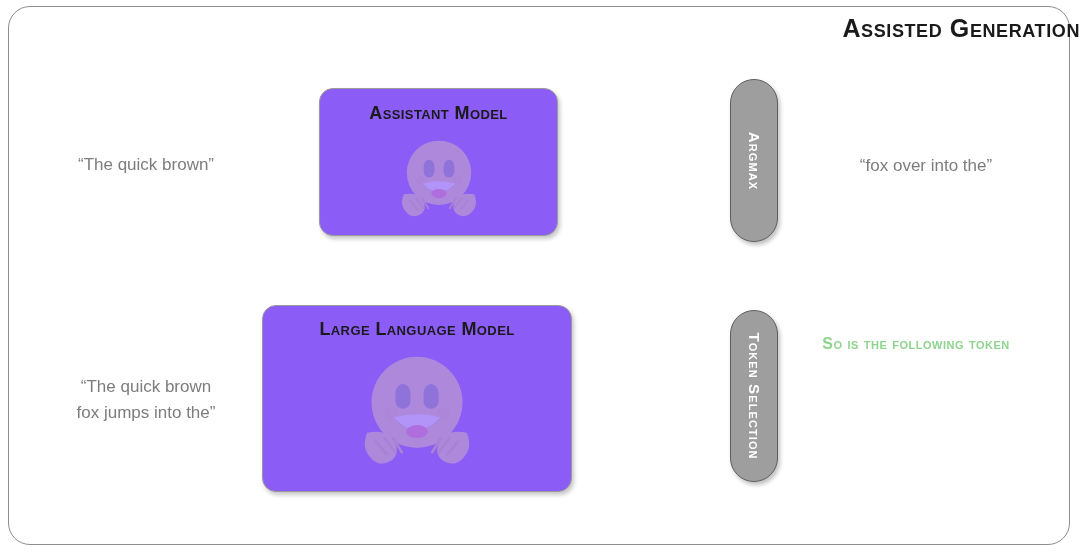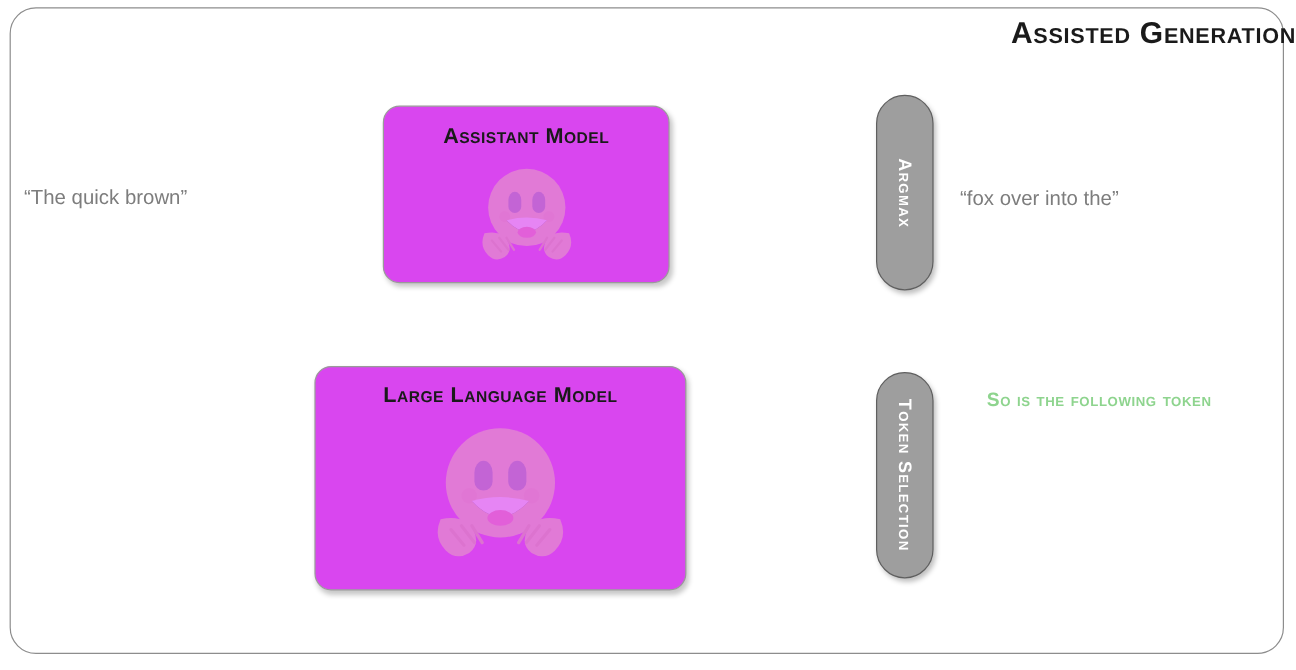--- a/index.html
+++ b/index.html
@@ -44,21 +44,21 @@
     font-size: 25px;
     font-weight: bold;
     color: #1a1a1a;
     font-variant: small-caps;
     letter-spacing: 0.6px;
   }
 
   
   .model-box {
     position: absolute;
-    background: #d946ef;
+    background: #8b5cf6;
     border: 1.6px solid #9a9a9a;
     border-radius: 14px;
     box-sizing: border-box;
     box-shadow: 2px 3px 4px rgba(0,0,0,0.22);
   }
   .model-box .box-title {
     position: absolute;
     left: 0;
     width: 100%;
     text-align: center;
@@ -140,20 +140,21 @@
     width: 48px;
     height: 172px;
   }
 
   
   .side-text {
     position: absolute;
     color: #7d7d7d;
     font-size: 17px;
     line-height: 26px;
+    text-align: center;
   }
 
   #input-text-top {
     left: 20px;
     top: 152px;
     width: 252px;
   }
   #input-text-bottom {
     left: 20px;
     top: 374px;
@@ -162,21 +163,21 @@
   #output-text-top {
     left: 800px;
     top: 153px;
     width: 252px;
   }
 
   
   #result-block {
     position: absolute;
     left: 790px;
-    top: 325px;
+    top: 335px;
     width: 252px;
     text-align: center;
   }
   .result-caption {
     color: #8ed48e;
     font-size: 16px;
     font-weight: bold;
     font-variant: small-caps;
     letter-spacing: 0.5px;
   }
@@ -220,20 +221,24 @@
       </svg>
     </div>
   </div>
 
   <div class="pill" id="argmax-pill">
     <span class="pill-label">Argmax</span>
   </div>
 
   <div class="side-text" id="output-text-top">“fox over into the”</div>
 
+  <div class="side-text" id="input-text-bottom">
+    <div>“The quick brown</div>
+    <div>fox jumps into the”</div>
+  </div>
 
   <div class="model-box" id="llm-box">
     <div class="box-title">Large Language Model</div>
     <div class="hf-emoji" id="llm-emoji">
       <svg viewBox="0 0 120 120" width="100%" height="100%">
         <circle cx="60" cy="52" r="42" fill="#f2dfa8"></circle>
         <circle cx="36" cy="62" r="6" fill="#f0cfa0" opacity="0.7"></circle>
         <circle cx="84" cy="62" r="6" fill="#f0cfa0" opacity="0.7"></circle>
         <path d="M40 44 a7 9 0 0 1 14 0 v7 a7 7 0 0 1 -14 0 z" fill="#9aa0a6"></path>
         <path d="M66 44 a7 9 0 0 1 14 0 v7 a7 7 0 0 1 -14 0 z" fill="#9aa0a6"></path>

